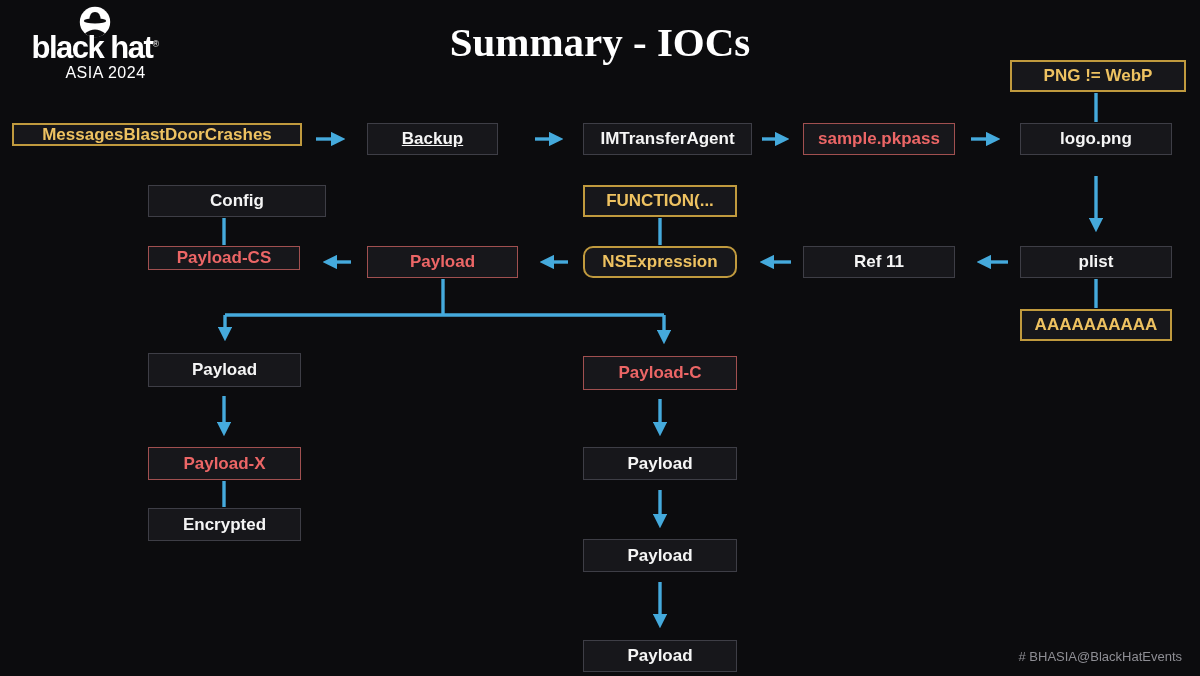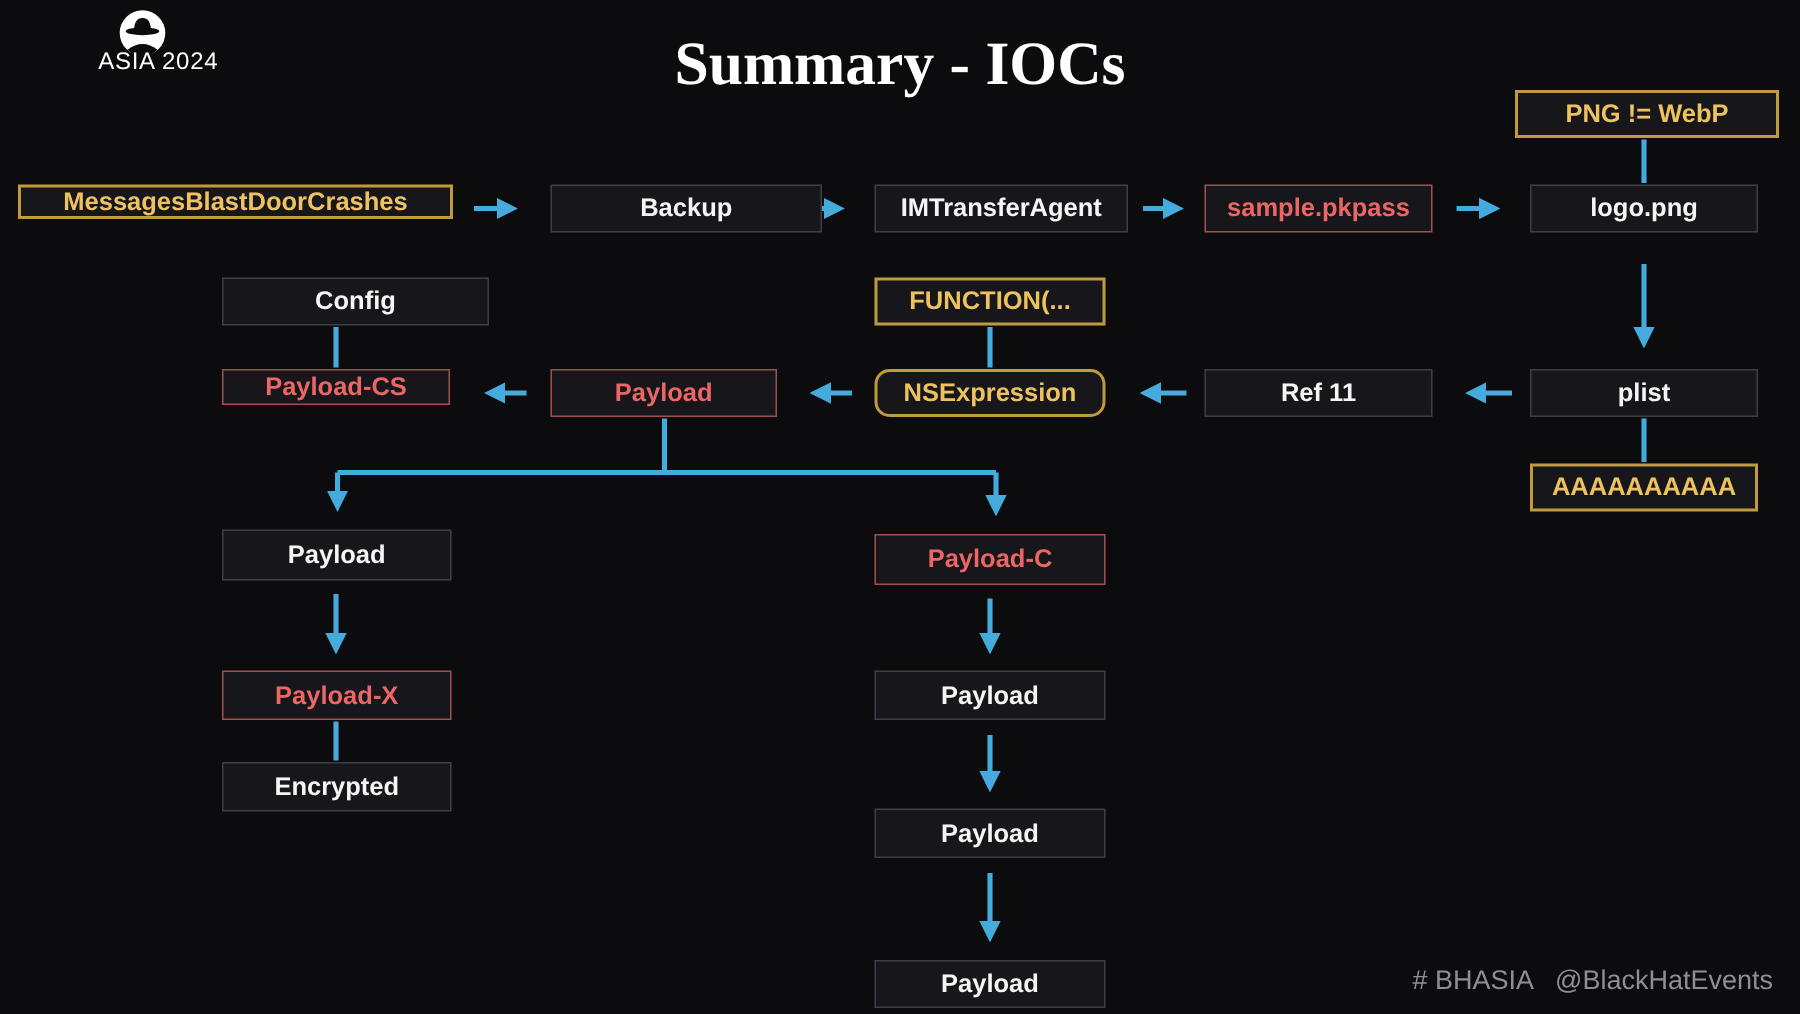--- a/index.html
+++ b/index.html
@@ -44,21 +44,21 @@
     background:var(--node-fill);
     border:1px solid var(--node-border);
     color:var(--node-text);
     font-size:17px;font-weight:700;white-space:nowrap;
   }
   .node.yellow{border:2px solid var(--yellow-border);color:var(--yellow-text);}
   .node.red{border:1px solid var(--red-border);color:var(--red-text);}
 
   .pos-png-webp{left:1010px;top:60px;width:176px;height:32px;}
   .pos-messages{left:12px;top:123px;width:290px;height:23px;}
-  .pos-backup{left:367px;top:123px;width:181px;height:32px;}
+  .pos-backup{left:367px;top:123px;width:131px;height:32px;text-decoration:underline;}
   .pos-imtransfer{left:583px;top:123px;width:169px;height:32px;}
   .pos-pkpass{left:803px;top:123px;width:152px;height:32px;}
   .pos-logopng{left:1020px;top:123px;width:152px;height:32px;}
   .pos-config{left:148px;top:185px;width:178px;height:32px;}
   .pos-function{left:583px;top:185px;width:154px;height:32px;}
   .pos-payload-cs{left:148px;top:246px;width:152px;height:24px;}
   .pos-payload-mid{left:367px;top:246px;width:151px;height:32px;}
   .pos-nsexpression{left:583px;top:246px;width:154px;height:32px;border-radius:10px;}
   .pos-ref11{left:803px;top:246px;width:152px;height:32px;}
   .pos-plist{left:1020px;top:246px;width:152px;height:32px;}
@@ -70,21 +70,21 @@
   .pos-payload-r5{left:583px;top:447px;width:154px;height:33px;}
   .pos-payload-r6{left:583px;top:539px;width:154px;height:33px;}
   .pos-payload-r7{left:583px;top:640px;width:154px;height:32px;}
 
   
   .connector-layer{position:absolute;inset:0;pointer-events:none;}
 
   
   .footer{
     position:absolute;right:18px;bottom:12px;
-    font-size:18px;color:var(--footer-text);display:flex;gap:14px;
+    font-size:13px;color:var(--footer-text);display:flex;
   }
 </style>
 </head>
 <body>
 
 <div class="stage">
 
   <svg class="connector-layer" width="1200" height="676" viewBox="0 0 1200 676">
     <defs>
       <marker id="ah" viewBox="0 0 10 10" refX="7" refY="5" markerWidth="4.2" markerHeight="4.2" orient="auto-start-reverse">
@@ -125,20 +125,21 @@
 
   <div class="logo">
     <span class="hat-icon">
       <svg viewBox="0 0 40 40" width="32" height="32" aria-hidden="true">
         <circle cx="20" cy="20" r="19" fill="#ffffff"></circle>
         <path d="M13 18 Q13 7.5 20 7.5 Q27 7.5 27 18 Z" fill="#0c0c0e"></path>
         <ellipse cx="20" cy="18.6" rx="14" ry="3.2" fill="#0c0c0e"></ellipse>
         <path d="M7.5 34 Q20 24.5 32.5 34 Q27 39.5 20 39.5 Q13 39.5 7.5 34 Z" fill="#0c0c0e"></path>
       </svg>
     </span>
+    <span class="brand"><span>black hat</span><sup>®</sup></span>
     <span class="event">ASIA 2024</span>
   </div>
 
   <div class="title">Summary - IOCs</div>
 
   <div class="node yellow pos-png-webp">PNG != WebP</div>
   <div class="node yellow pos-messages">MessagesBlastDoorCrashes</div>
   <div class="node pos-backup">Backup</div>
   <div class="node pos-imtransfer">IMTransferAgent</div>
   <div class="node red pos-pkpass">sample.pkpass</div>

